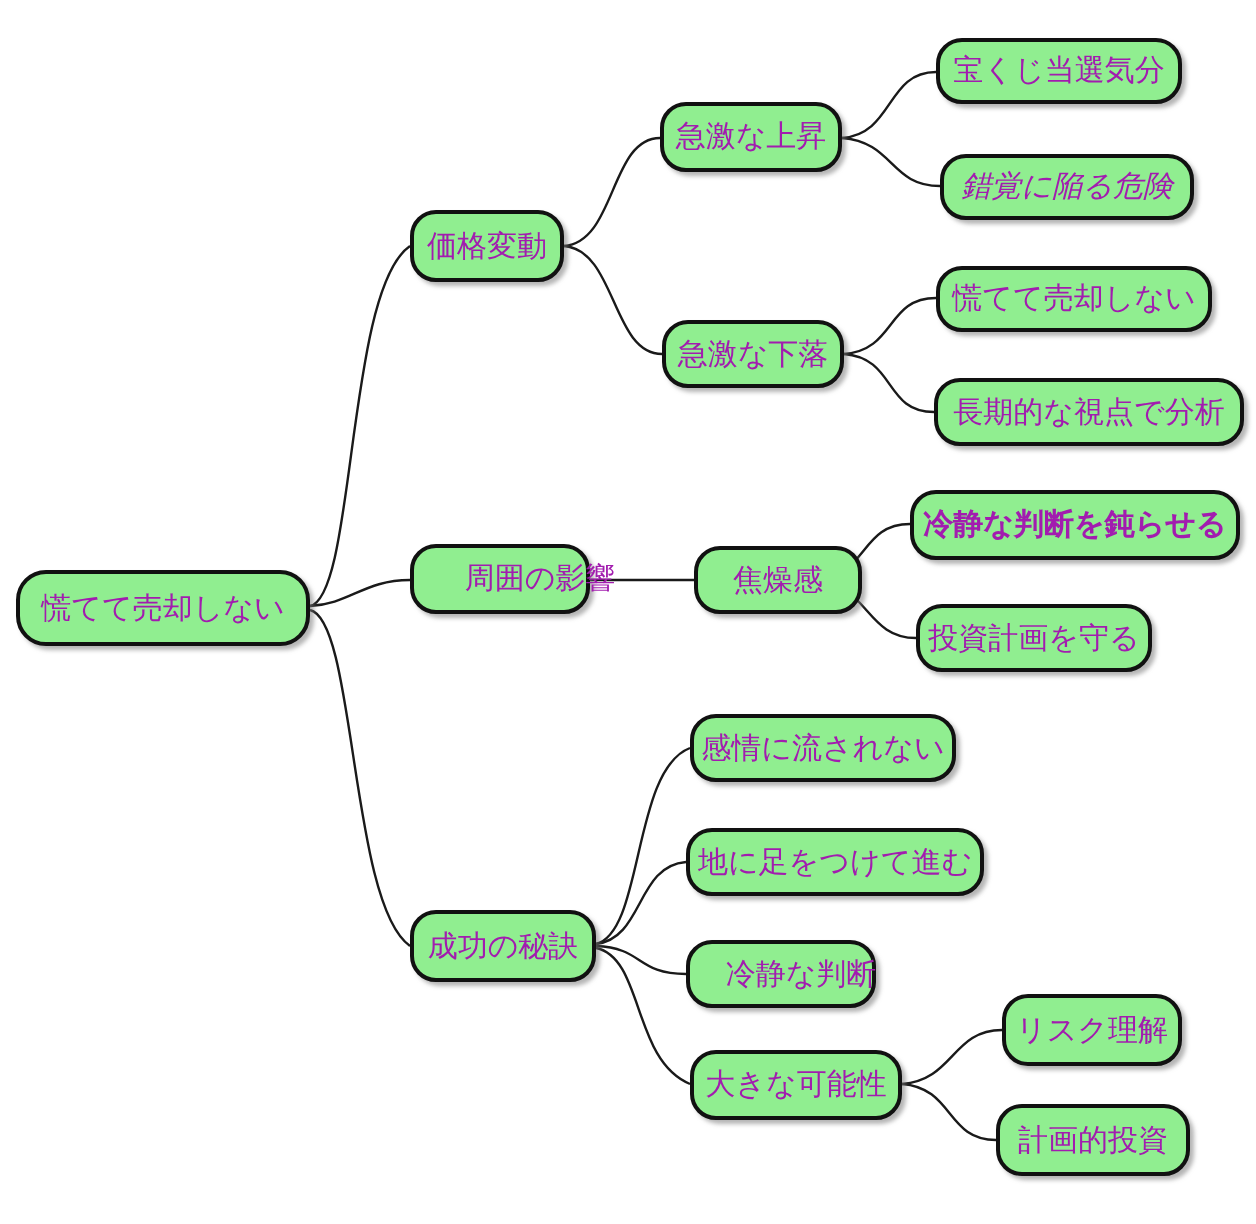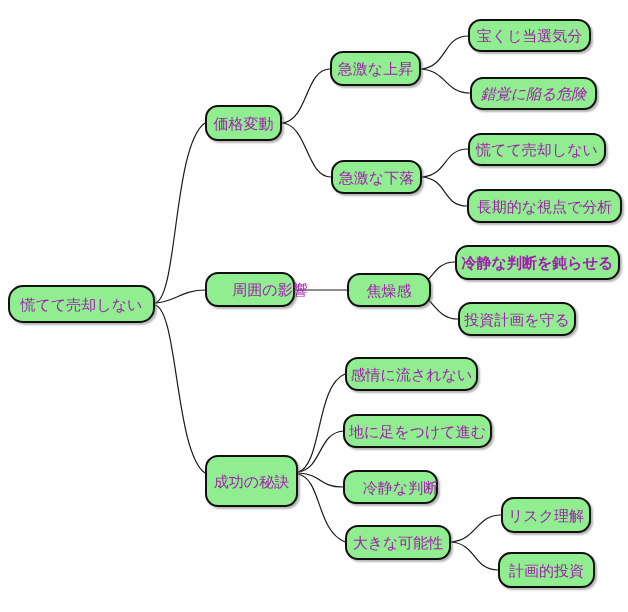--- a/index.html
+++ b/index.html
@@ -80,21 +80,21 @@
   <div class="node" style="left:470px; top:77px;  width:127px; height:33px;font-style:italic;">錯覚に陥る危険</div>
   <div class="node" style="left:331px; top:160px; width:91px;  height:34px;">急激な下落</div>
   <div class="node" style="left:468px; top:133px; width:138px; height:33px;">慌てて売却しない</div>
   <div class="node" style="left:467px; top:189px; width:155px; height:34px;border-radius:13px;">長期的な視点で分析</div>
 
   <div class="node" style="left:205px; top:272px; width:90px;  height:35px;padding-left:40px;">周囲の影響</div>
   <div class="node" style="left:347px; top:273px; width:84px;  height:34px;">焦燥感</div>
   <div class="node" style="left:455px; top:245px; width:165px; height:35px;font-weight:bold;">冷静な判断を鈍らせる</div>
   <div class="node" style="left:458px; top:302px; width:118px; height:34px;">投資計画を守る</div>
 
-  <div class="node" style="left:205px; top:455px; width:93px;  height:52px;">成功の秘訣</div>
+  <div class="node" style="left:205px; top:455px; width:93px;  height:36px;">成功の秘訣</div>
   <div class="node" style="left:345px; top:357px; width:133px; height:34px;">感情に流されない</div>
   <div class="node" style="left:343px; top:414px; width:149px; height:34px;">地に足をつけて進む</div>
   <div class="node" style="left:343px; top:470px; width:95px;  height:34px;padding-left:20px;">冷静な判断</div>
   <div class="node" style="left:345px; top:525px; width:106px; height:35px;">大きな可能性</div>
   <div class="node" style="left:498px; top:552px; width:97px;  height:36px;">計画的投資</div>
   <div class="node" style="left:501px; top:497px; width:90px;  height:36px;">リスク理解</div>
 
 </div>
 
 </body></html>

